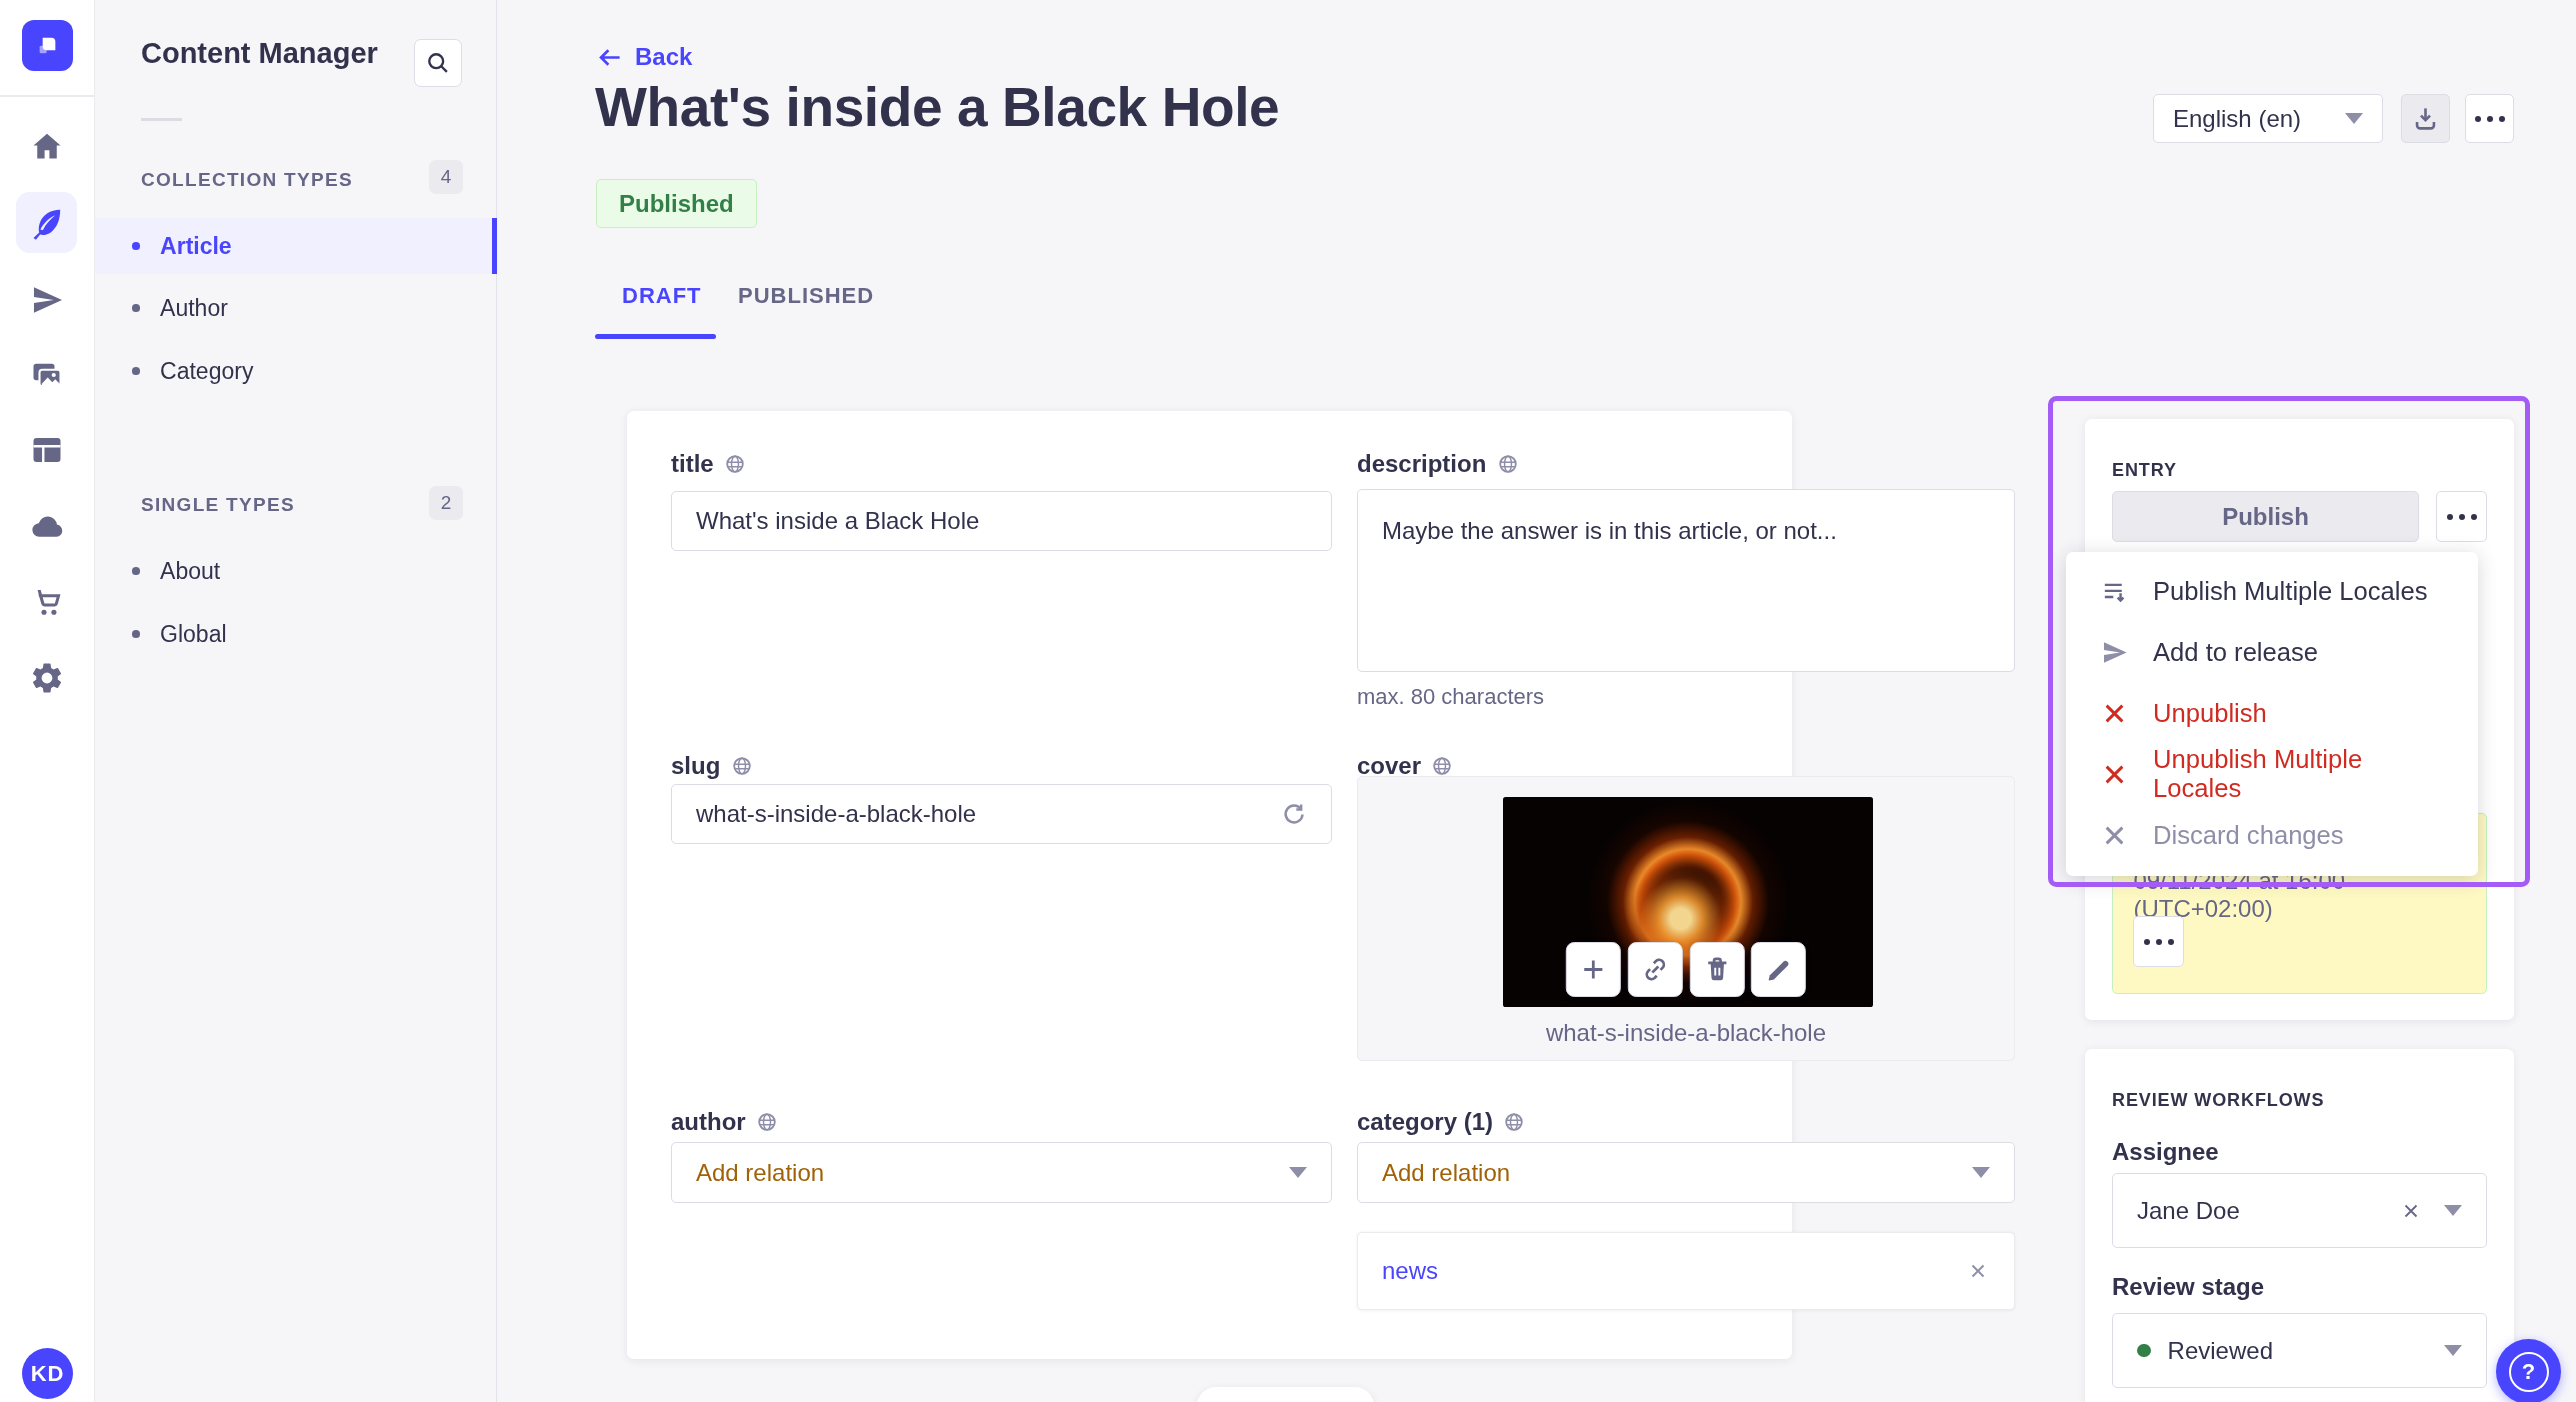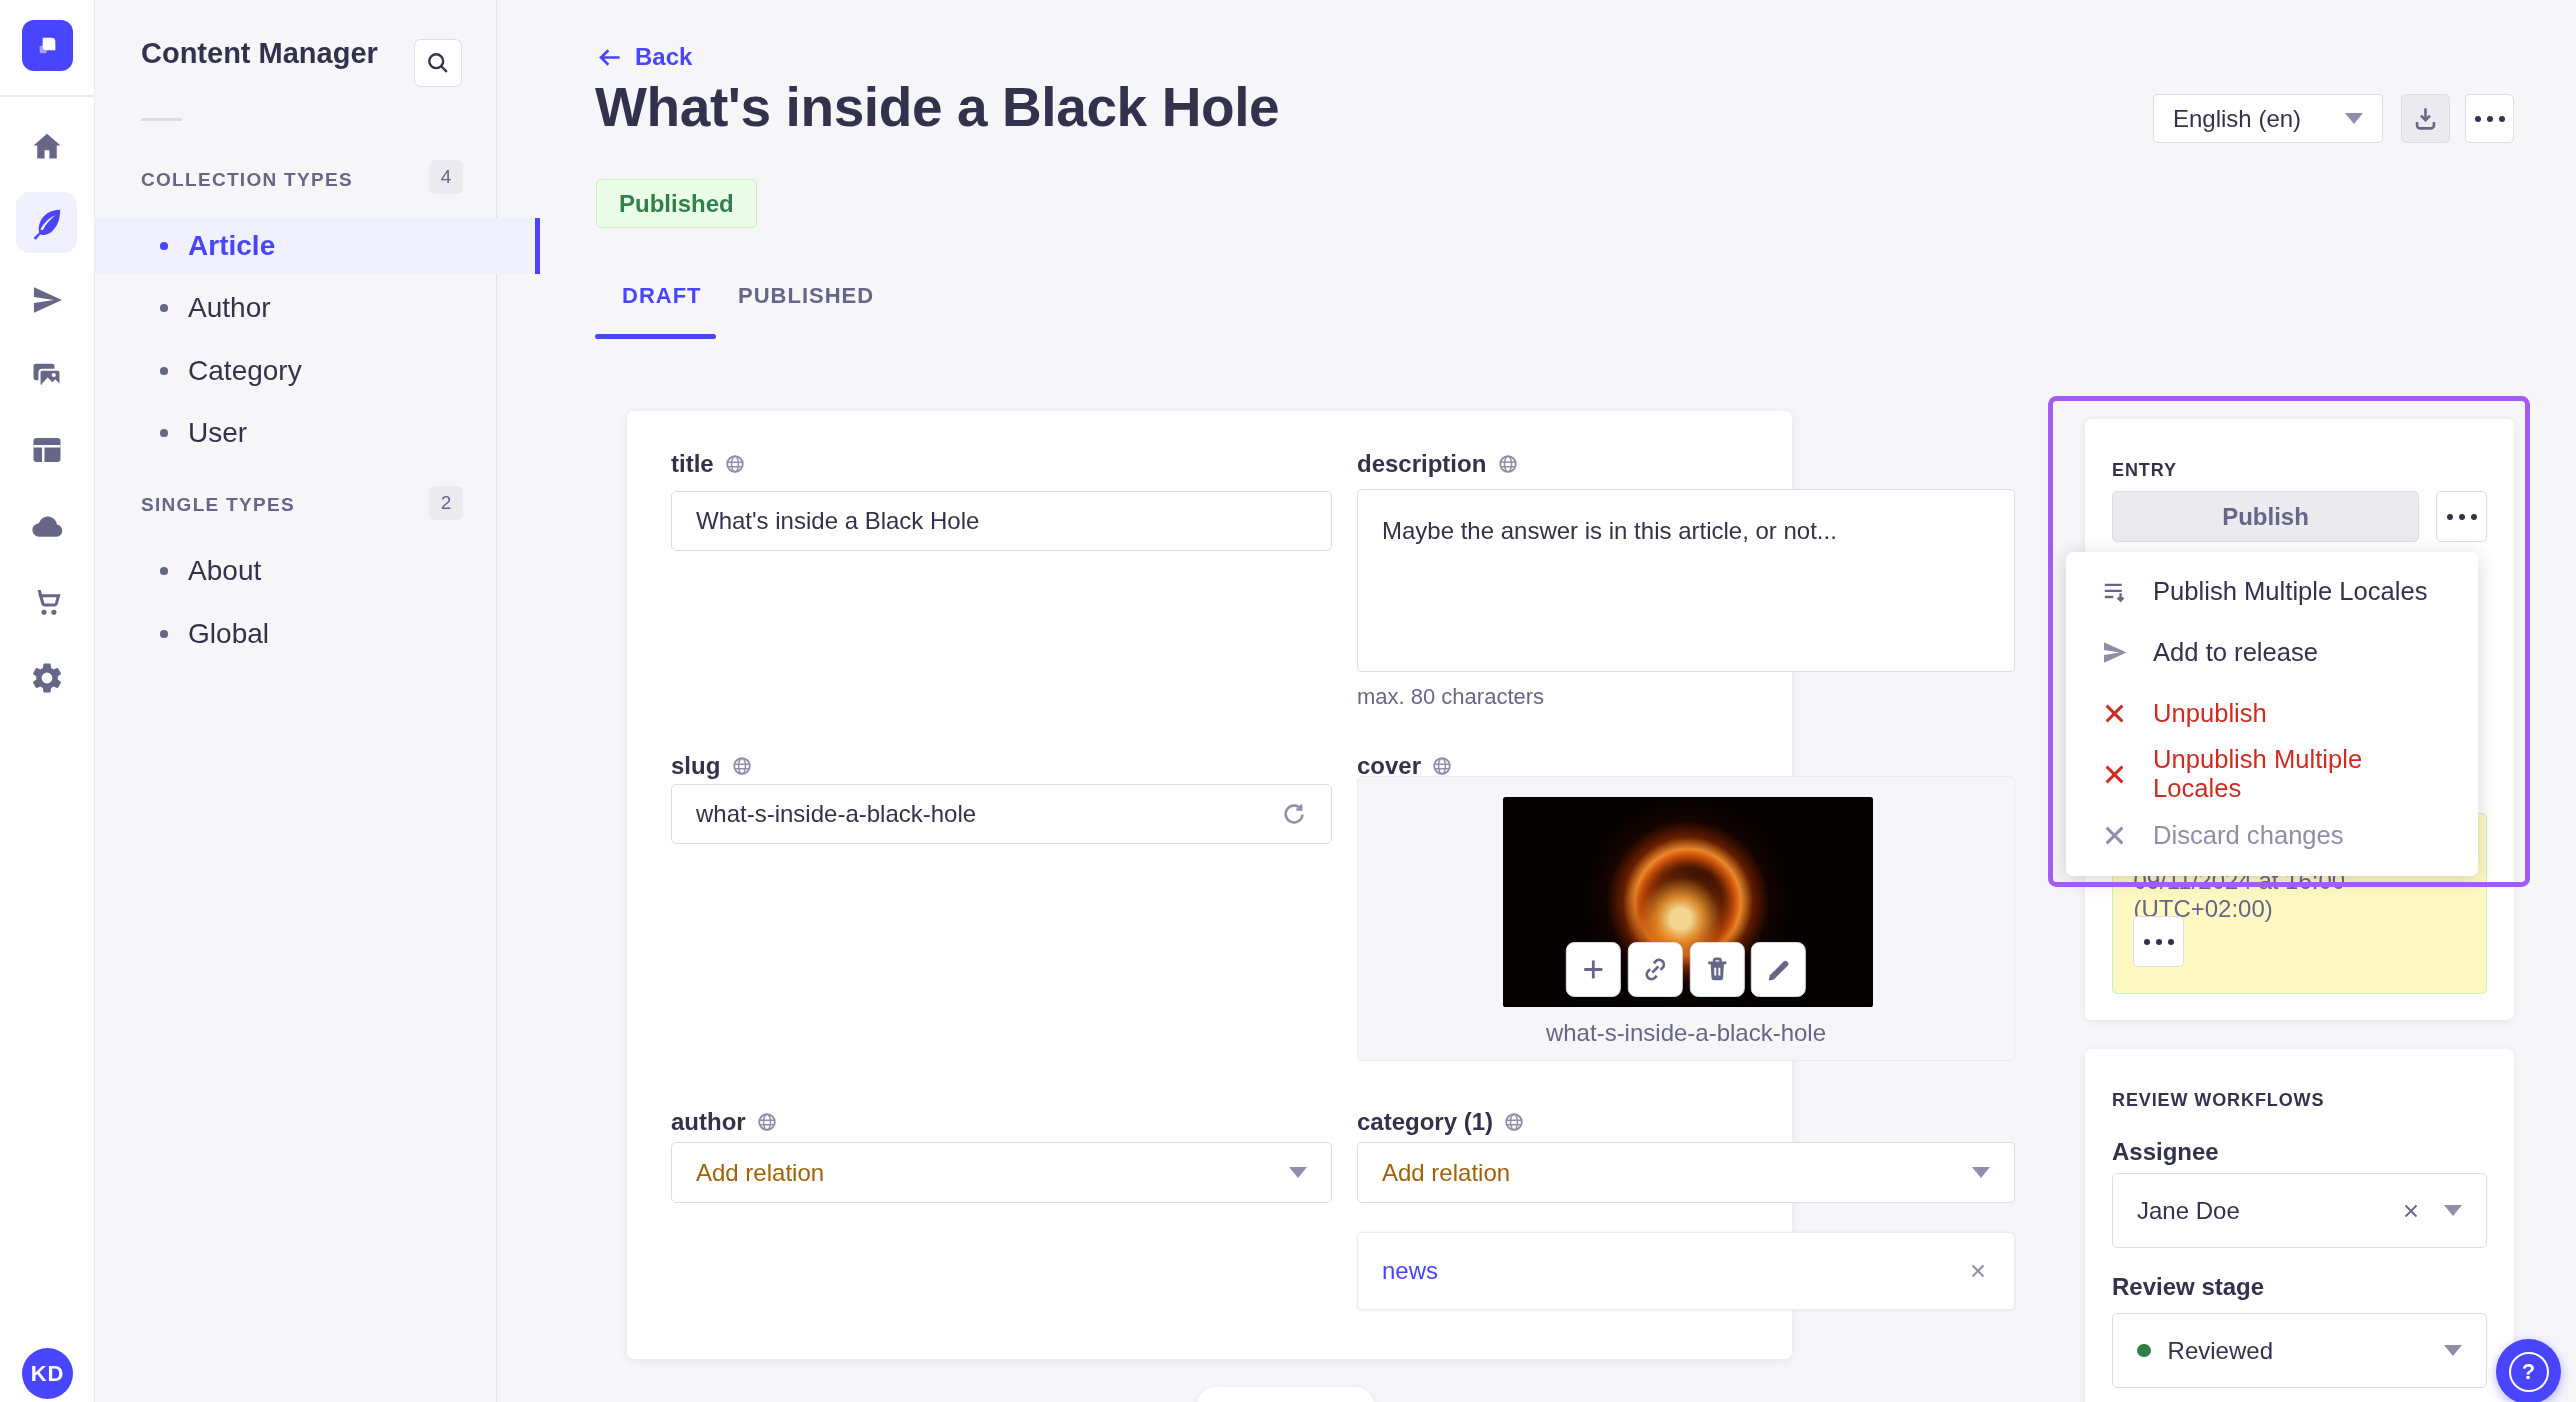--- a/index.html
+++ b/index.html
@@ -21,21 +21,21 @@
   .rail-btn.active{background:#f0f0fe}
   .avatar{left:22px;top:1348px;width:51px;height:51px;border-radius:50%;background:#4945ff;color:#fff;font-weight:bold;font-size:22px;display:flex;align-items:center;justify-content:center;letter-spacing:0.9px}
 
   
   .subnav{left:95px;top:0;width:402px;height:1402px;background:#f6f6f9;border-right:1.7px solid #e2e2ea;box-sizing:border-box;z-index:5}
   .subnav-title{left:46px;top:37px;font-size:29px;font-weight:bold;color:#32324d}
   .search-btn{left:319px;top:39px;width:48px;height:48px;background:#fff;border:1.7px solid #dcdce4;border-radius:6.8px;display:flex;align-items:center;justify-content:center;box-sizing:border-box}
   .subnav-divider{left:46px;top:118px;width:41px;height:2.6px;background:#dcdce4}
   .section-label{font-size:19px;font-weight:bold;letter-spacing:1.3px;color:#666687}
   .count-badge{width:34px;height:34px;background:#eaeaef;border-radius:6.8px;color:#666687;font-size:19px;display:flex;align-items:center;justify-content:center}
-  .nav-item{left:0;width:445px;height:56px;display:flex;align-items:center;padding-left:65px;box-sizing:border-box;font-size:28px;color:#32324d}
+  .nav-item{left:0;width:402px;height:56px;display:flex;align-items:center;padding-left:37px;box-sizing:border-box;font-size:23px;color:#32324d}
   .nav-item .bullet{width:7.7px;height:7.7px;border-radius:50%;background:#666687;margin-right:20.4px;flex:0 0 auto}
   .nav-item.active{background:#f0f0fe;color:#4945ff;font-weight:bold}
   .nav-item.active .bullet{background:#4945ff}
   .nav-item.active .active-bar{position:absolute;right:0;top:0;width:5.1px;height:100%;background:#4945ff}
 
   
   .back-link{left:596px;top:43px;display:flex;align-items:center;gap:12px;color:#4945ff;font-size:24px;font-weight:600}
   .page-title{left:595px;top:75px;font-size:55px;font-weight:bold;color:#32324d;letter-spacing:-0.4px}
   .status-badge{left:596px;top:179px;height:49px;padding:0 22px;background:#eafbe7;border:1.7px solid #c6f0c2;border-radius:5.1px;color:#328048;font-size:24px;font-weight:600;display:flex;align-items:center;box-sizing:border-box}
   .locale-select{left:2153px;top:94px;width:230px;height:49px;background:#fff;border:1.7px solid #dcdce4;border-radius:5.1px;box-sizing:border-box;display:flex;align-items:center;justify-content:space-between;padding:0 19px;font-size:24px;color:#32324d}
@@ -174,24 +174,20 @@
     <span>Article</span>
     <span class="active-bar"></span>
   </div>
   <div class="abs nav-item" style="top:280px">
     <span class="bullet"></span>
     <span>Author</span>
   </div>
   <div class="abs nav-item" style="top:343px">
     <span class="bullet"></span>
     <span>Category</span>
-  </div>
-  <div class="abs nav-item" style="top:405px">
-    <span class="bullet"></span>
-    <span>User</span>
   </div>
 
   <div class="abs section-label" style="left:46px;top:494px">SINGLE TYPES</div>
   <div class="abs count-badge" style="left:334px;top:486px">2</div>
 
   <div class="abs nav-item" style="top:543px">
     <span class="bullet"></span>
     <span>About</span>
   </div>
   <div class="abs nav-item" style="top:606px">

